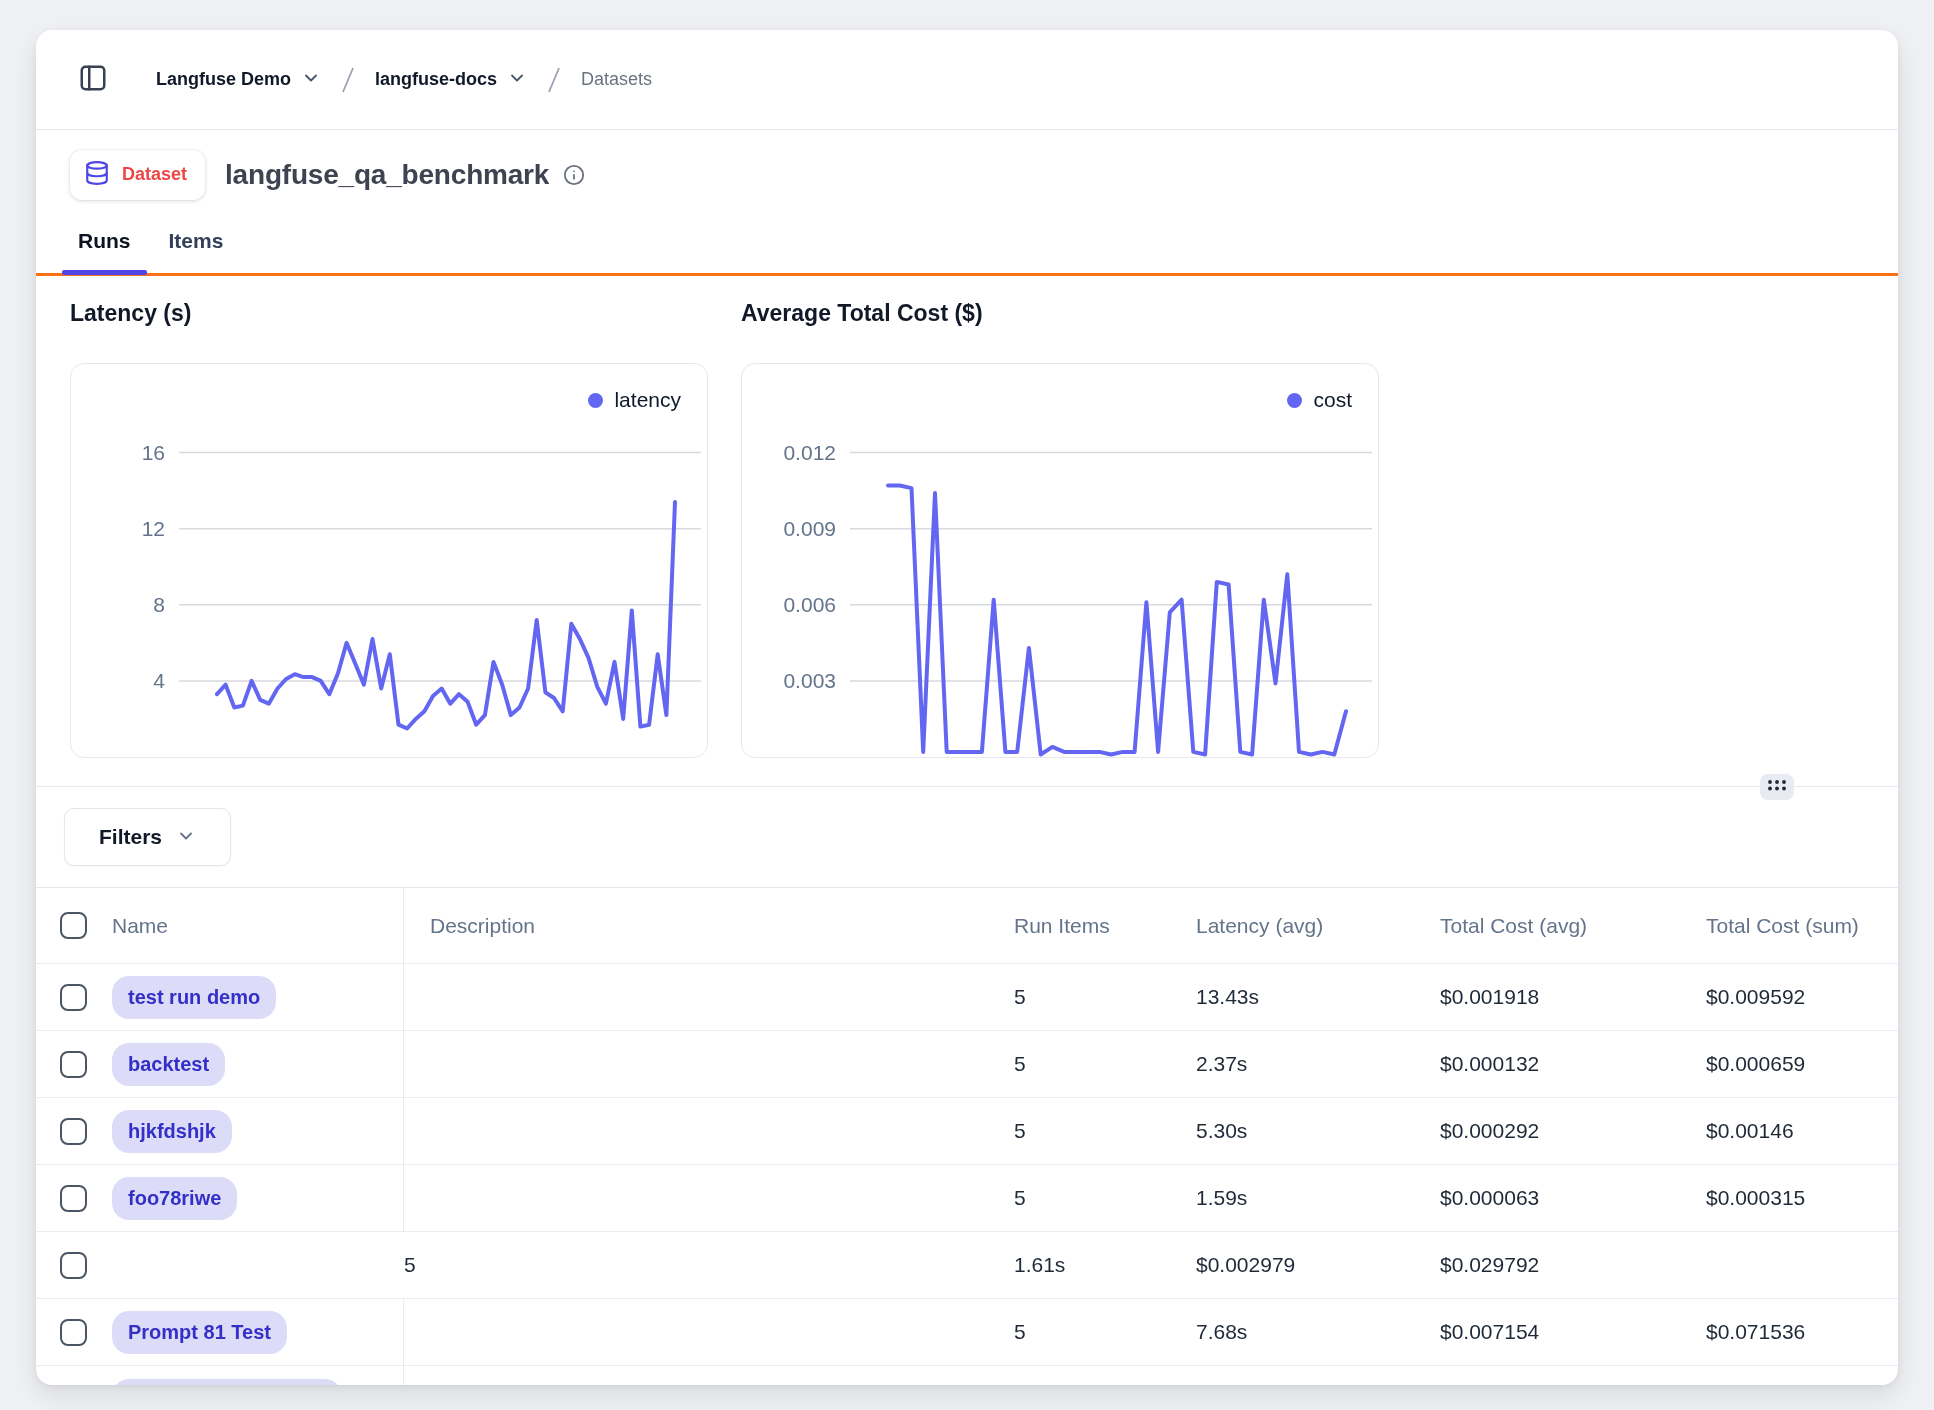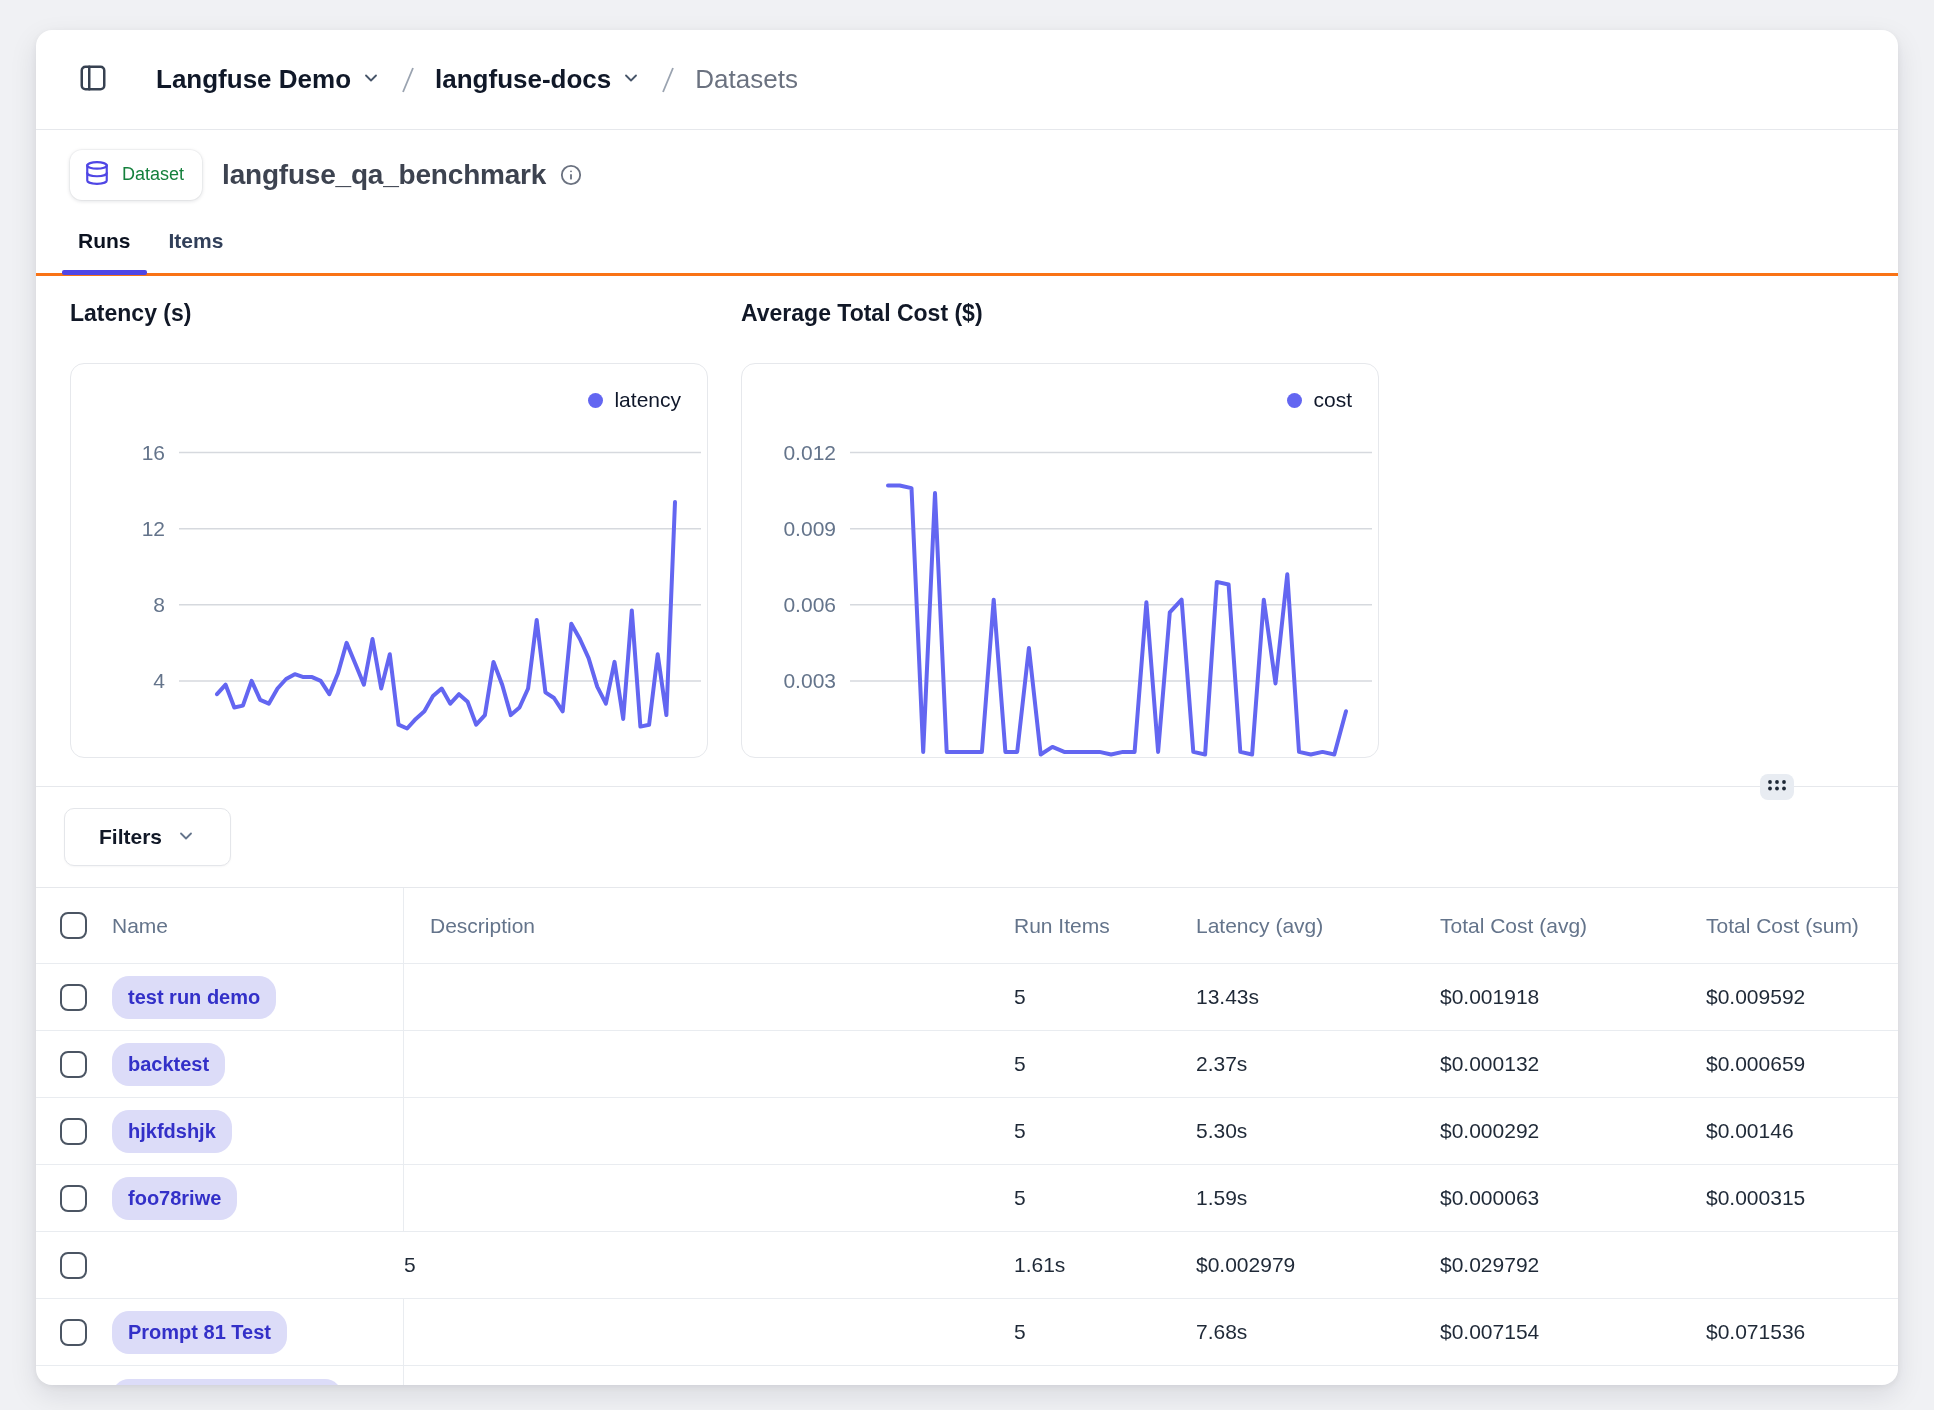--- a/index.html
+++ b/index.html
@@ -23,33 +23,33 @@
   }
 
   
   .topbar {
     height: 100px; display: flex; align-items: center;
     padding: 0 42px; border-bottom: 1px solid #e6e8ec;
   }
   .sidebar-toggle { background: none; border: none; cursor: pointer; display: flex; align-items: center; margin-right: 48px; }
   .breadcrumb { display: flex; align-items: center; gap: 16px; }
   .crumb { display: flex; align-items: center; gap: 10px; cursor: pointer; }
-  .crumb-label { font-size: 26px; font-weight: 600; color: #101828; }
+  .crumb-label { font-size: 18px; font-weight: 600; color: #101828; }
   .crumb-label.muted { color: #6b7280; font-weight: 500; cursor: default; }
   .crumb-sep { display: flex; align-items: center; }
 
   
   .title-row { height: 75px; display: flex; align-items: center; padding: 14px 34px 0 34px; }
   .dataset-badge {
     display: inline-flex; align-items: center; gap: 12px;
     background: #ffffff; border-radius: 12px; padding: 10px 18px 10px 14px;
     box-shadow: 0 1px 4px rgba(15,23,42,.14), 0 0 0 1px rgba(15,23,42,.03);
     margin-right: 20px;
   }
-  .dataset-badge .badge-label { font-size: 18px; font-weight: 400; color: #15803d; }
+  .dataset-badge .badge-label { font-size: 18px; font-weight: 700; color: #ef4444; }
   .page-title { font-size: 28px; font-weight: 700; color: #3d4350; letter-spacing: -.2px; }
   .info-icon { margin-left: 14px; display: flex; align-items: center; cursor: pointer; }
 
   
   .tabs { height: 71px; display: flex; align-items: flex-end; padding: 0 26px; border-bottom: 3px solid #f97316; gap: 6px; }
   .tab { position: relative; padding: 0 16px 20px 16px; font-size: 21px; font-weight: 600; color: #32405a; cursor: pointer; }
   .tab.active { color: #0b1220; }
   .tab.active::after {
     content: ""; position: absolute; left: 0; right: 0; bottom: -2px;
     height: 5px; background: #4f46e5; border-radius: 2px;

